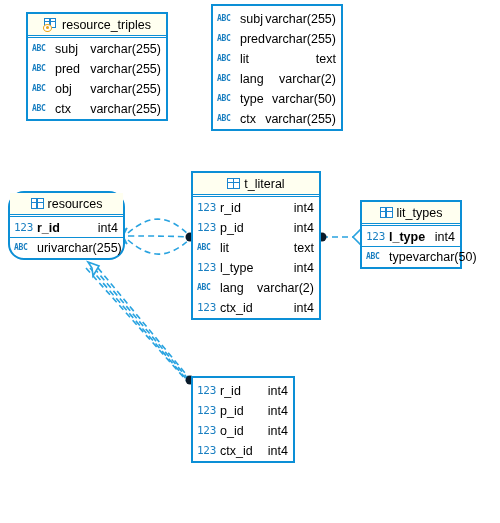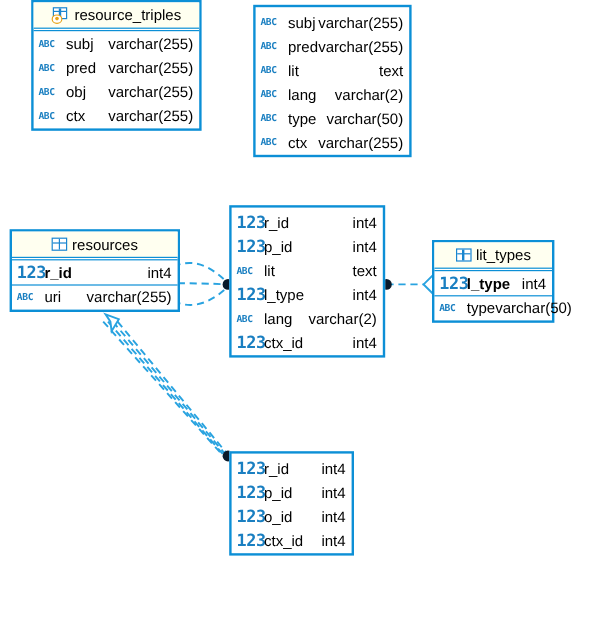--- a/index.html
+++ b/index.html
@@ -44,26 +44,25 @@
   }
   .col-row.sep{border-bottom:1px solid #0c8fd6;}
   .col-name{flex:0 0 auto;margin-left:4px;white-space:nowrap;}
   .col-name.pk{font-weight:bold;}
   .col-type{margin-left:auto;white-space:nowrap;}
 
   
   .tico{
     flex:0 0 auto;
     font-family:"DejaVu Sans Mono", monospace;
-    font-size:14px;
+    font-size:11px;
     line-height:10px;
     color:#1a7fc1;
     letter-spacing:-0.3px;
     width:19px;
-    font-weight:bold;
   }
   .tico.abc{font-weight:bold;font-size:8px;}
 
   
   .ico-table{
     width:13px;height:11px;flex:0 0 auto;position:relative;
     background:#ffffff;border:1.5px solid #1a86cf;box-sizing:border-box;
   }
   .ico-table::before{content:"";position:absolute;left:0;right:0;top:2.5px;height:1.5px;background:#1a86cf;}
   .ico-table::after{content:"";position:absolute;top:0;bottom:0;left:4.5px;width:1.5px;background:#1a86cf;}
@@ -117,21 +116,21 @@
     </g>
 
     <g>
       <line x1="322" y1="237" x2="360" y2="237" stroke="#29a3e0" stroke-width="1.6" stroke-dasharray="6 4"></line>
       <circle cx="322" cy="237" r="4.5" fill="#0a1a2a"></circle>
       <path d="M 360 230 L 367 237 L 360 244 L 353 237 Z" fill="#ffffff" stroke="#29a3e0" stroke-width="1.6"></path>
     </g>
   </svg>
 
   <div id="entities">
-      <div class="entity" style="left: 26px; top: 0; width: 142px;">
+      <div class="entity" style="left: 26px; top: 12px; width: 142px;">
         <div class="ent-header">
           <span class="ico-view">
             <span class="grid"></span>
             <span class="eye"></span>
           </span>
           <span class="ent-title">resource_triples</span>
         </div>
         <div class="ent-body">
           <div class="col-row">
             <span class="tico abc">ABC</span>
@@ -182,39 +181,43 @@
             <span class="col-name">type</span>
             <span class="col-type">varchar(50)</span>
           </div>
           <div class="col-row">
             <span class="tico abc">ABC</span>
             <span class="col-name">ctx</span>
             <span class="col-type">varchar(255)</span>
           </div>
         </div>
       </div>
-      <div class="entity" style="left: 8px; top: 191px; width: 142px;">
+      <div class="entity" style="left: 8px; top: 191px; width: 117px; border-radius: 16px;">
         <div class="ent-header">
           <span class="ico-table"></span>
           <span class="ent-title">resources</span>
         </div>
         <div class="ent-body">
           <div class="col-row sep">
             <span class="tico">123</span>
             <span class="col-name pk">r_id</span>
             <span class="col-type">int4</span>
           </div>
           <div class="col-row">
             <span class="tico abc">ABC</span>
             <span class="col-name">uri</span>
             <span class="col-type">varchar(255)</span>
           </div>
         </div>
       </div>
       <div class="entity" style="left: 191px; top: 171px; width: 130px;">
+        <div class="ent-header">
+          <span class="ico-table"></span>
+          <span class="ent-title">t_literal</span>
+        </div>
         <div class="ent-body">
           <div class="col-row">
             <span class="tico">123</span>
             <span class="col-name">r_id</span>
             <span class="col-type">int4</span>
           </div>
           <div class="col-row">
             <span class="tico">123</span>
             <span class="col-name">p_id</span>
             <span class="col-type">int4</span>

